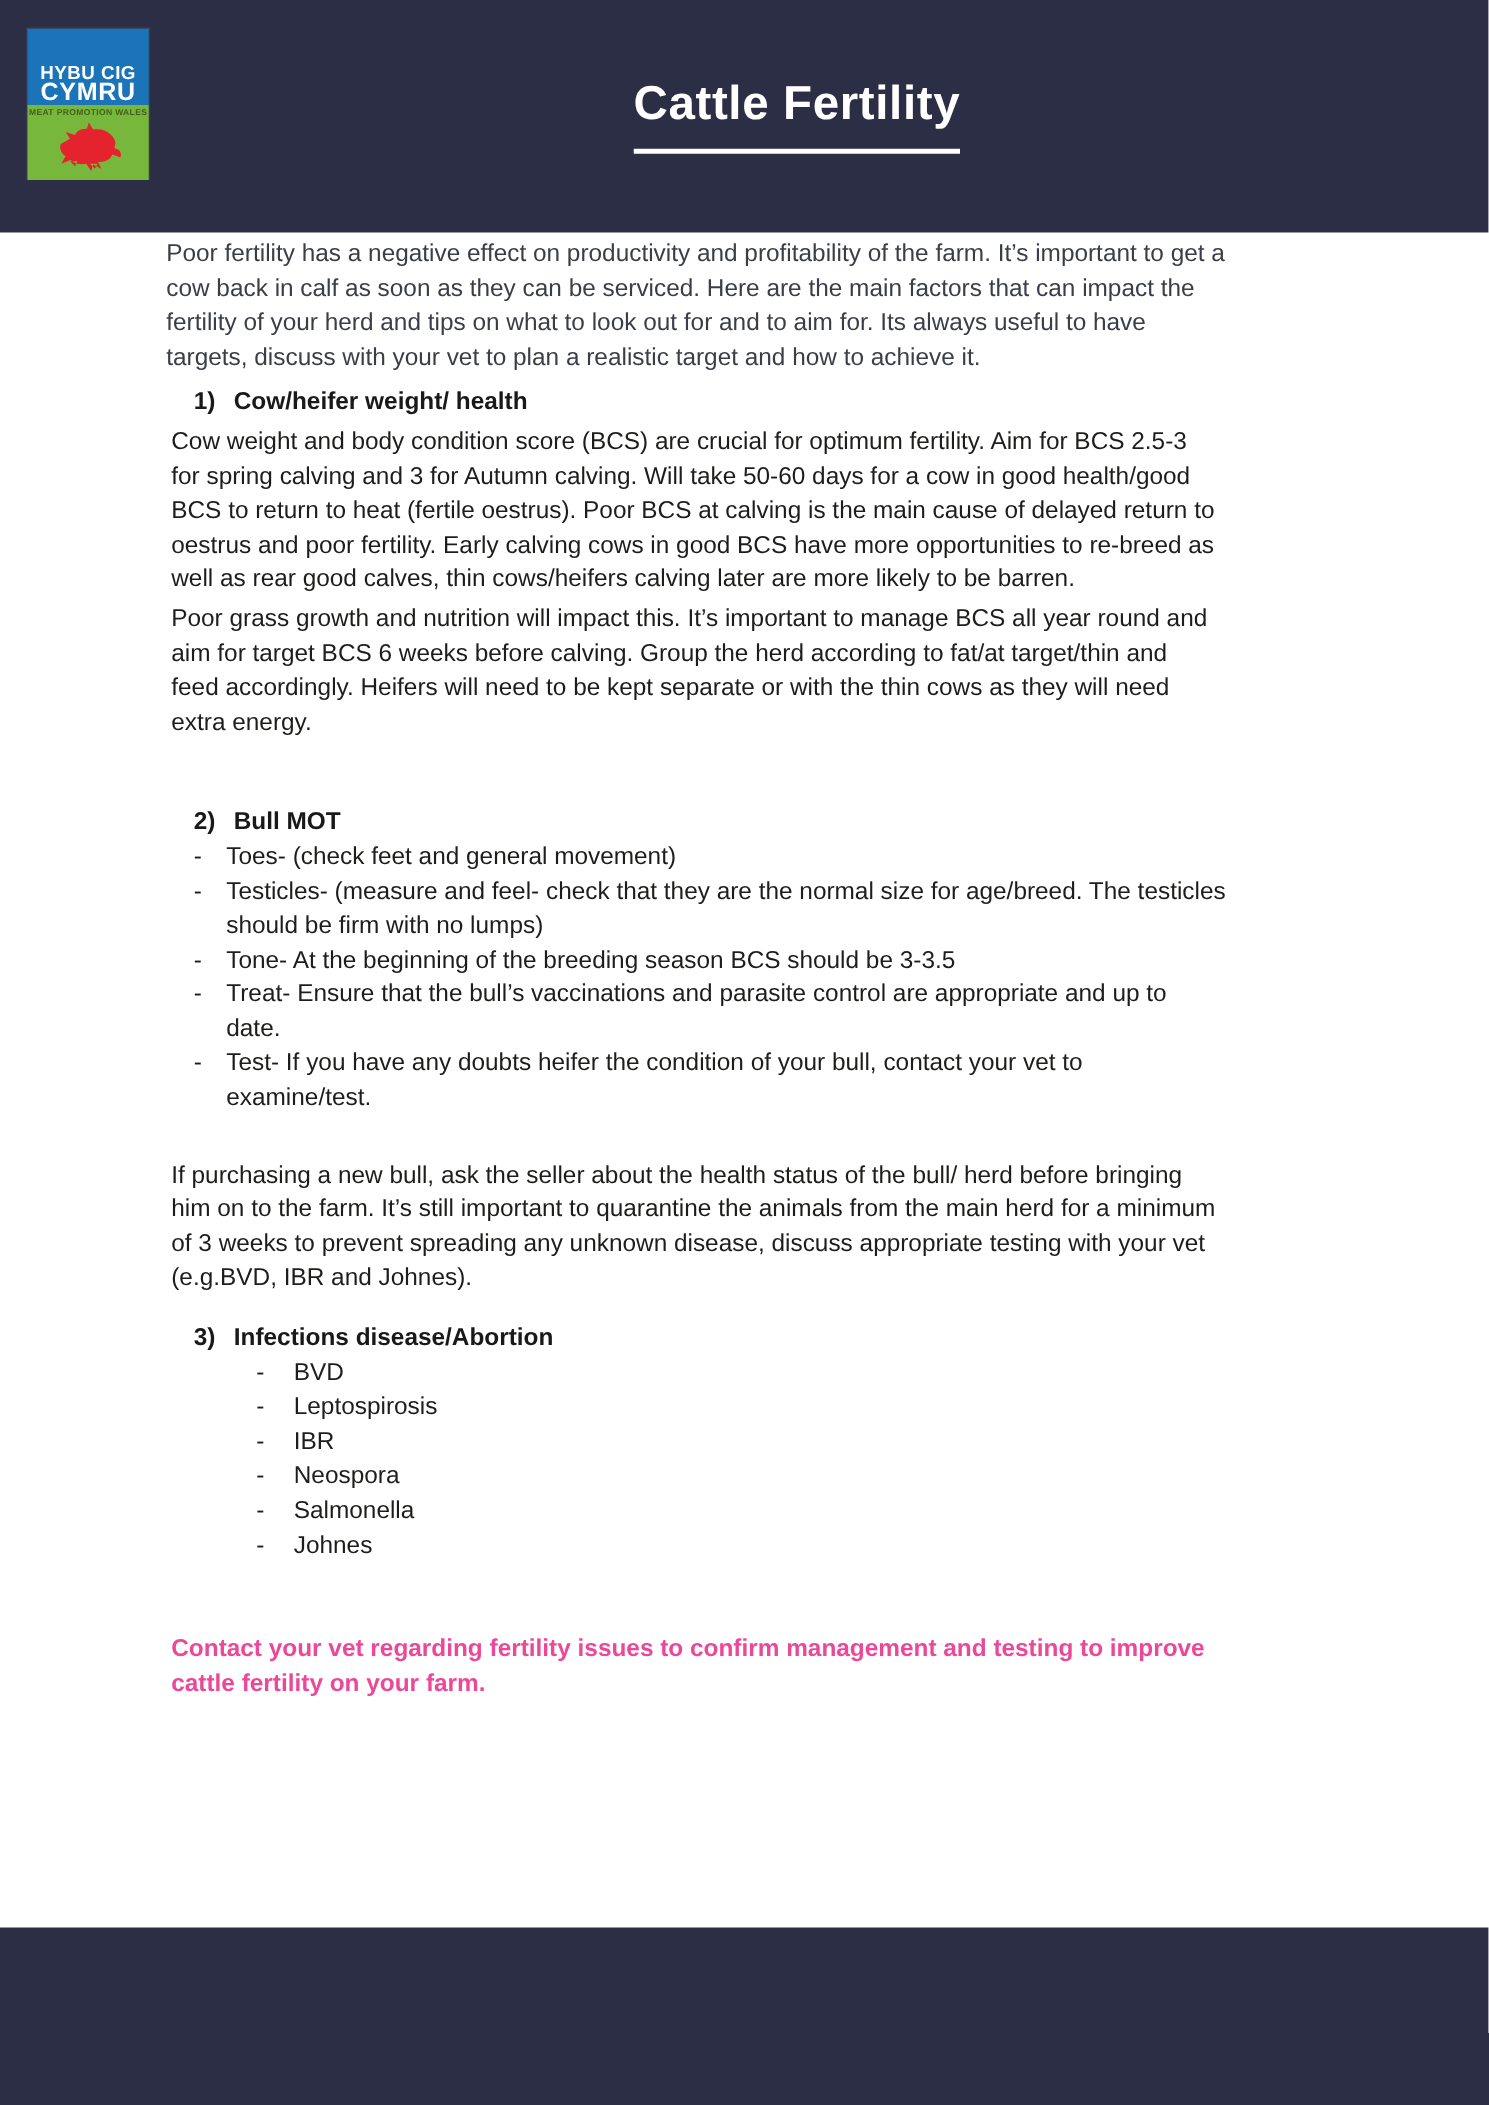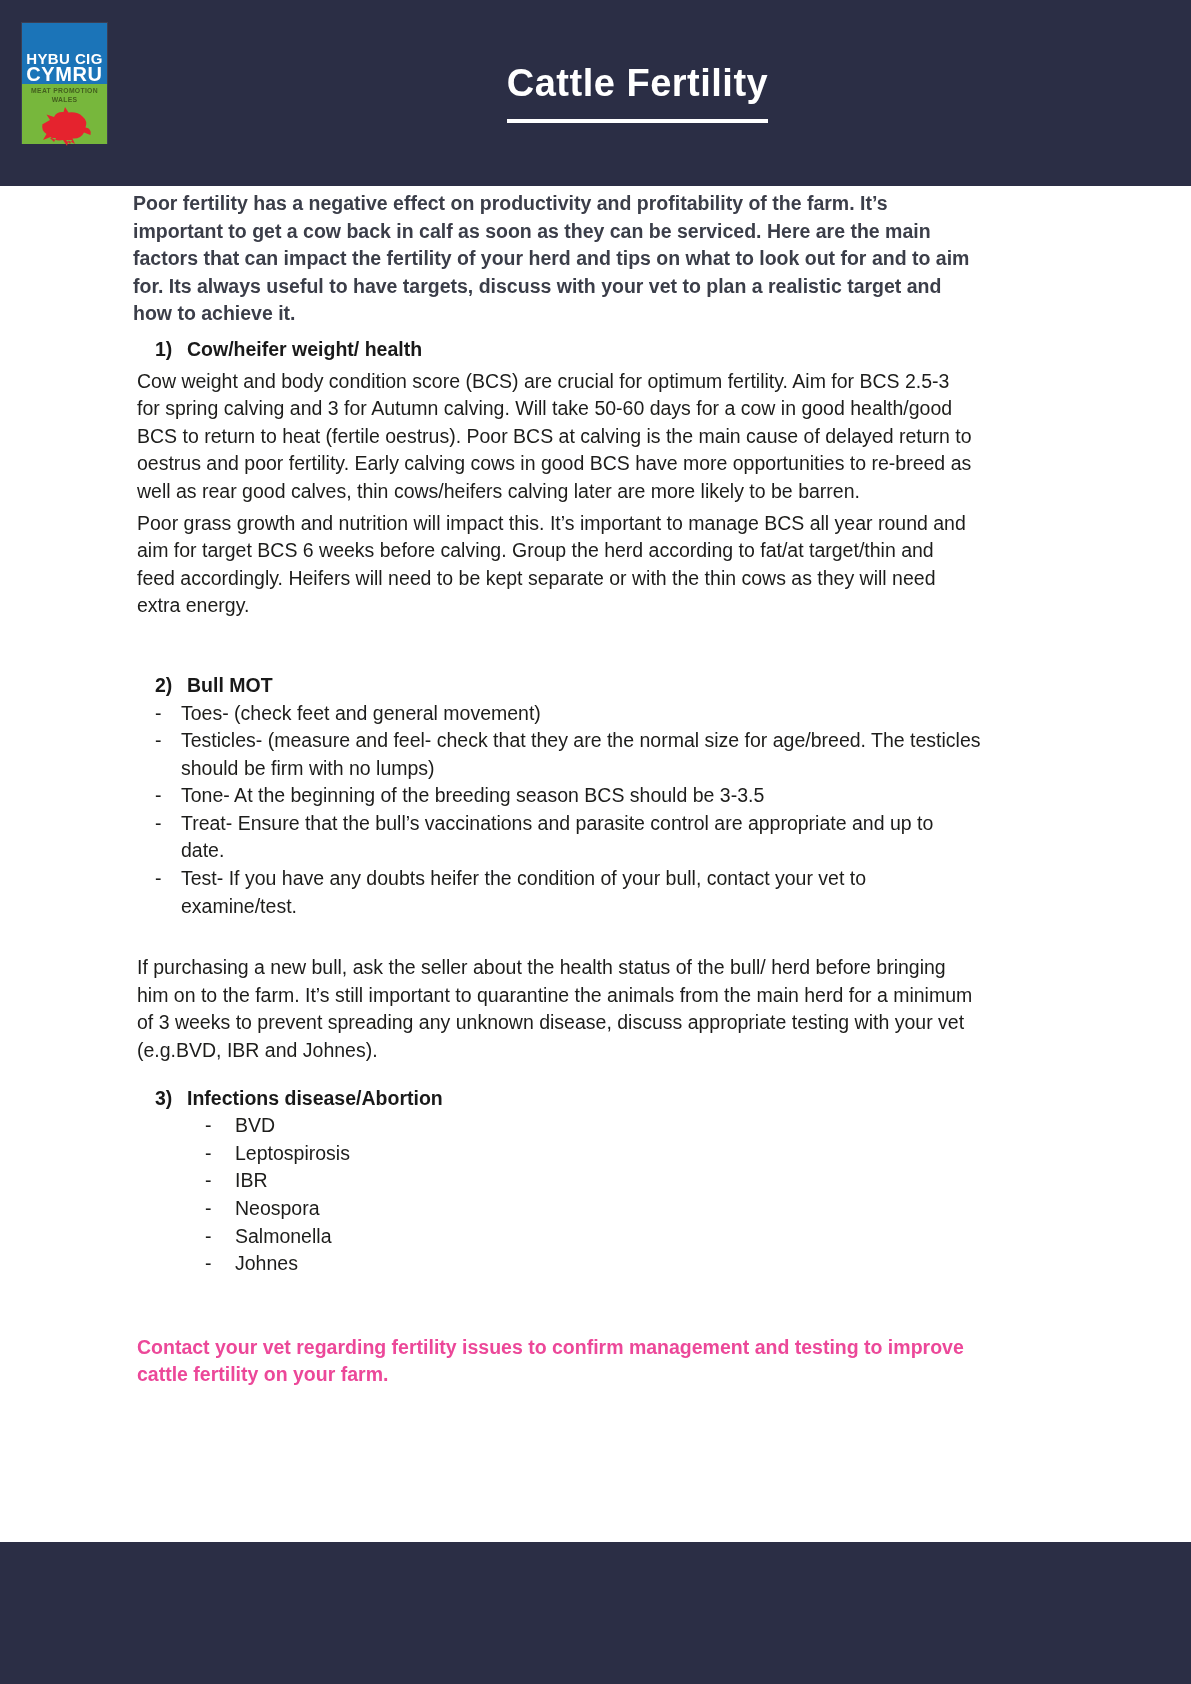--- a/index.html
+++ b/index.html
@@ -6,34 +6,34 @@
   body{font-family:"Liberation Sans",sans-serif;}
   .page{position:relative;width:1191px;height:1684px;background:#ffffff;overflow:hidden;}
 
   
   .header{position:absolute;top:0;left:0;width:100%;height:186px;background:#2b2e45;}
   .doc-title{position:absolute;top:62px;left:0;width:100%;text-align:center;transform:translateX(42px);
     color:#ffffff;font-size:38px;font-weight:bold;letter-spacing:0.5px;}
   .doc-title .tspan{border-bottom:4px solid #ffffff;padding-bottom:15px;}
 
   
-  .logo{position:absolute;left:22px;top:23px;width:85px;height:120px;box-shadow:0 0 0 1px rgba(255,255,255,0.08);}
+  .logo{position:absolute;left:22px;top:23px;width:97px;height:120px;box-shadow:0 0 0 1px rgba(255,255,255,0.08);}
   .logo-blue{height:60px;background:#1b74b8;color:#ffffff;display:flex;flex-direction:column;
     justify-content:flex-end;align-items:center;padding-bottom:1px;}
   .logo-l1{font-size:15px;font-weight:bold;line-height:15px;letter-spacing:0.4px;}
   .logo-l2{font-size:20px;font-weight:bold;line-height:17px;letter-spacing:0.6px;}
   .logo-green{height:60px;background:#77b73c;text-align:center;}
   .logo-tag{font-size:6.8px;font-weight:bold;color:#43601e;letter-spacing:0.3px;line-height:9px;padding-top:2px;}
   .dragon-wrap{margin-top:1px;}
 
   
   .content{position:absolute;left:133px;top:186px;width:848px;color:#1d1d1b;
     font-size:19.5px;line-height:27.6px;}
   .content p{margin:4px;}
-  .intro{color:#3b3e49;font-weight:bold;margin:4px 0 8px 0 !important;}
+  .intro{color:#3b3e49;font-weight:normal;margin:4px 0 8px 0 !important;}
   .heading{display:flex;font-weight:bold;color:#191919;padding-left:22px;}
   .h-num{width:32px;flex:none;}
   .h2-gap{margin-top:52px;}
   .h3-gap{margin-top:20px;}
   .li{display:flex;padding-left:22px;}
   .li .dash{width:26px;flex:none;}
   .li .li-text{flex:1;}
   .li2{display:flex;padding-left:72px;}
   .li2 .dash{width:30px;flex:none;}
   .after-gap{margin-top:34px !important;}

